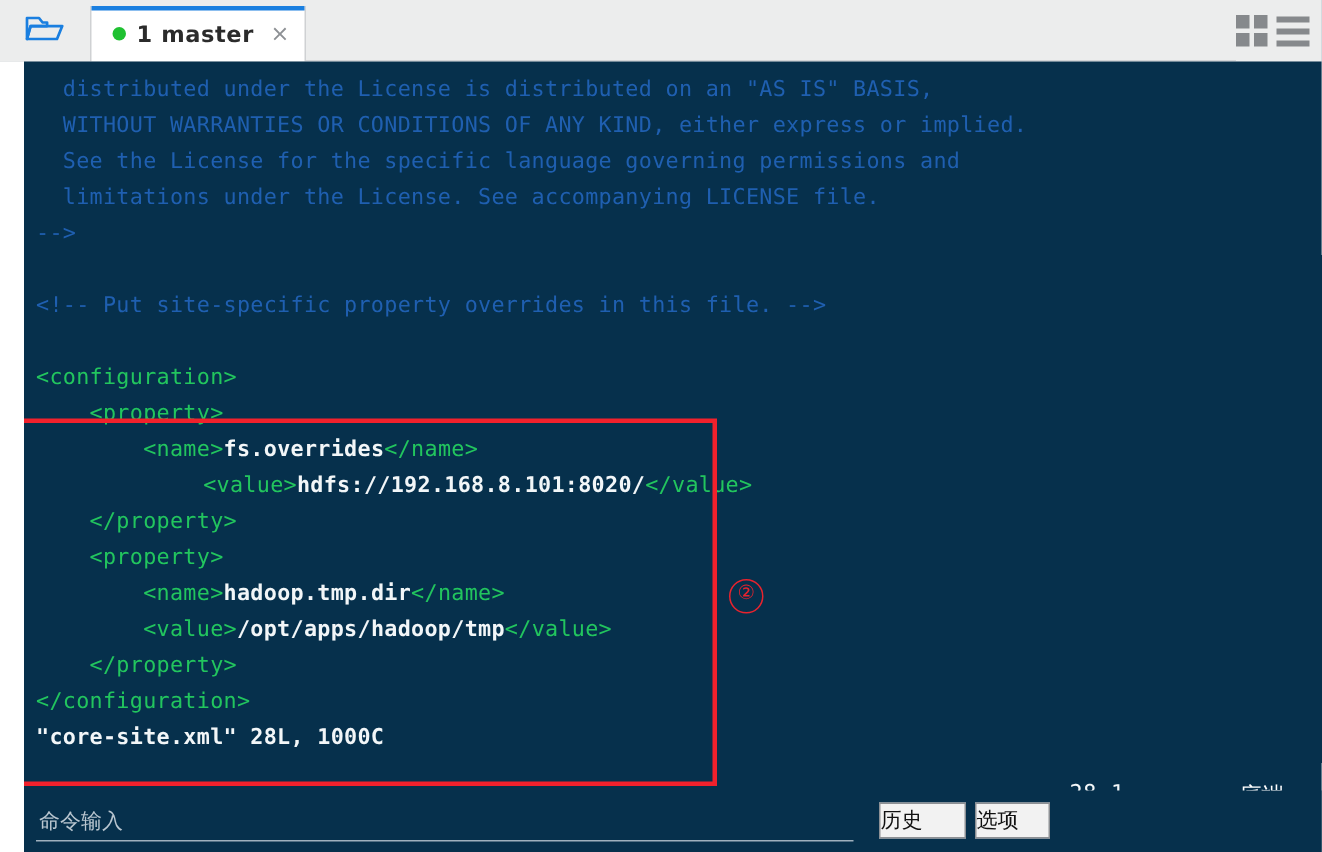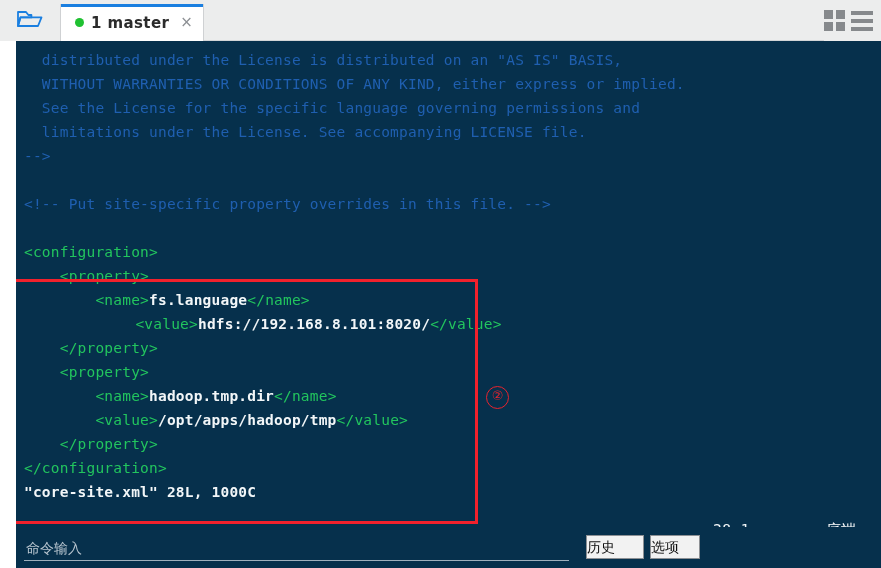--- a/index.html
+++ b/index.html
@@ -282,21 +282,21 @@
       <div class="line" style="position: absolute; top: 7px;"><span class="cmt">  distributed under the License is distributed on an "AS IS" BASIS,</span></div>
       <div class="line" style="position: absolute; top: 31px;"><span class="cmt">  WITHOUT WARRANTIES OR CONDITIONS OF ANY KIND, either express or implied.</span></div>
       <div class="line" style="position: absolute; top: 55px;"><span class="cmt">  See the License for the specific language governing permissions and</span></div>
       <div class="line" style="position: absolute; top: 79px; text-align: right;"><span class="cmt">  limitations under the License. See accompanying LICENSE file.</span></div>
       <div class="line" style="position: absolute; top: 103px;"><span class="cmt">--&gt;</span></div>
       <div class="line" style="position: absolute; top: 127px;"><span class="cmt"></span></div>
       <div class="line" style="position: absolute; top: 151px;"><span class="cmt">&lt;!-- Put site-specific property overrides in this file. --&gt;</span></div>
       <div class="line" style="position: absolute; top: 175px;"><span class="cmt"></span></div>
       <div class="line" style="position: absolute; top: 199px;"><span class="tag">&lt;configuration&gt;</span></div>
       <div class="line" style="position: absolute; top: 223px;"><span class="tag">    &lt;property&gt;</span></div>
-      <div class="line" style="position: absolute; top: 247px;"><span class="tag">        &lt;name&gt;</span><span class="txt">fs.language</span><span class="tag">&lt;/name&gt;</span></div>
+      <div class="line" style="position: absolute; top: 247px;"><span class="tag">        &lt;name&gt;</span><span class="txt">fs.overrides</span><span class="tag">&lt;/name&gt;</span></div>
       <div class="line" style="position: absolute; top: 271px; padding-left: 48px;"><span class="tag">        &lt;value&gt;</span><span class="txt">hdfs://192.168.8.101:8020/</span><span class="tag">&lt;/value&gt;</span></div>
       <div class="line" style="position: absolute; top: 295px;"><span class="tag">    &lt;/property&gt;</span></div>
       <div class="line" style="position: absolute; top: 319px;"><span class="tag">    &lt;property&gt;</span></div>
       <div class="line" style="position: absolute; top: 343px;"><span class="tag">        &lt;name&gt;</span><span class="txt">hadoop.tmp.dir</span><span class="tag">&lt;/name&gt;</span></div>
       <div class="line" style="position: absolute; top: 367px;"><span class="tag">        &lt;value&gt;</span><span class="txt">/opt/apps/hadoop/tmp</span><span class="tag">&lt;/value&gt;</span></div>
       <div class="line" style="position: absolute; top: 391px;"><span class="tag">    &lt;/property&gt;</span></div>
       <div class="line" style="position: absolute; top: 415px;"><span class="tag">&lt;/configuration&gt;</span></div>
       <div class="line" style="position: absolute; top: 439px;"><span class="txt">"core-site.xml" 28L, 1000C</span></div>
     </div>
 

